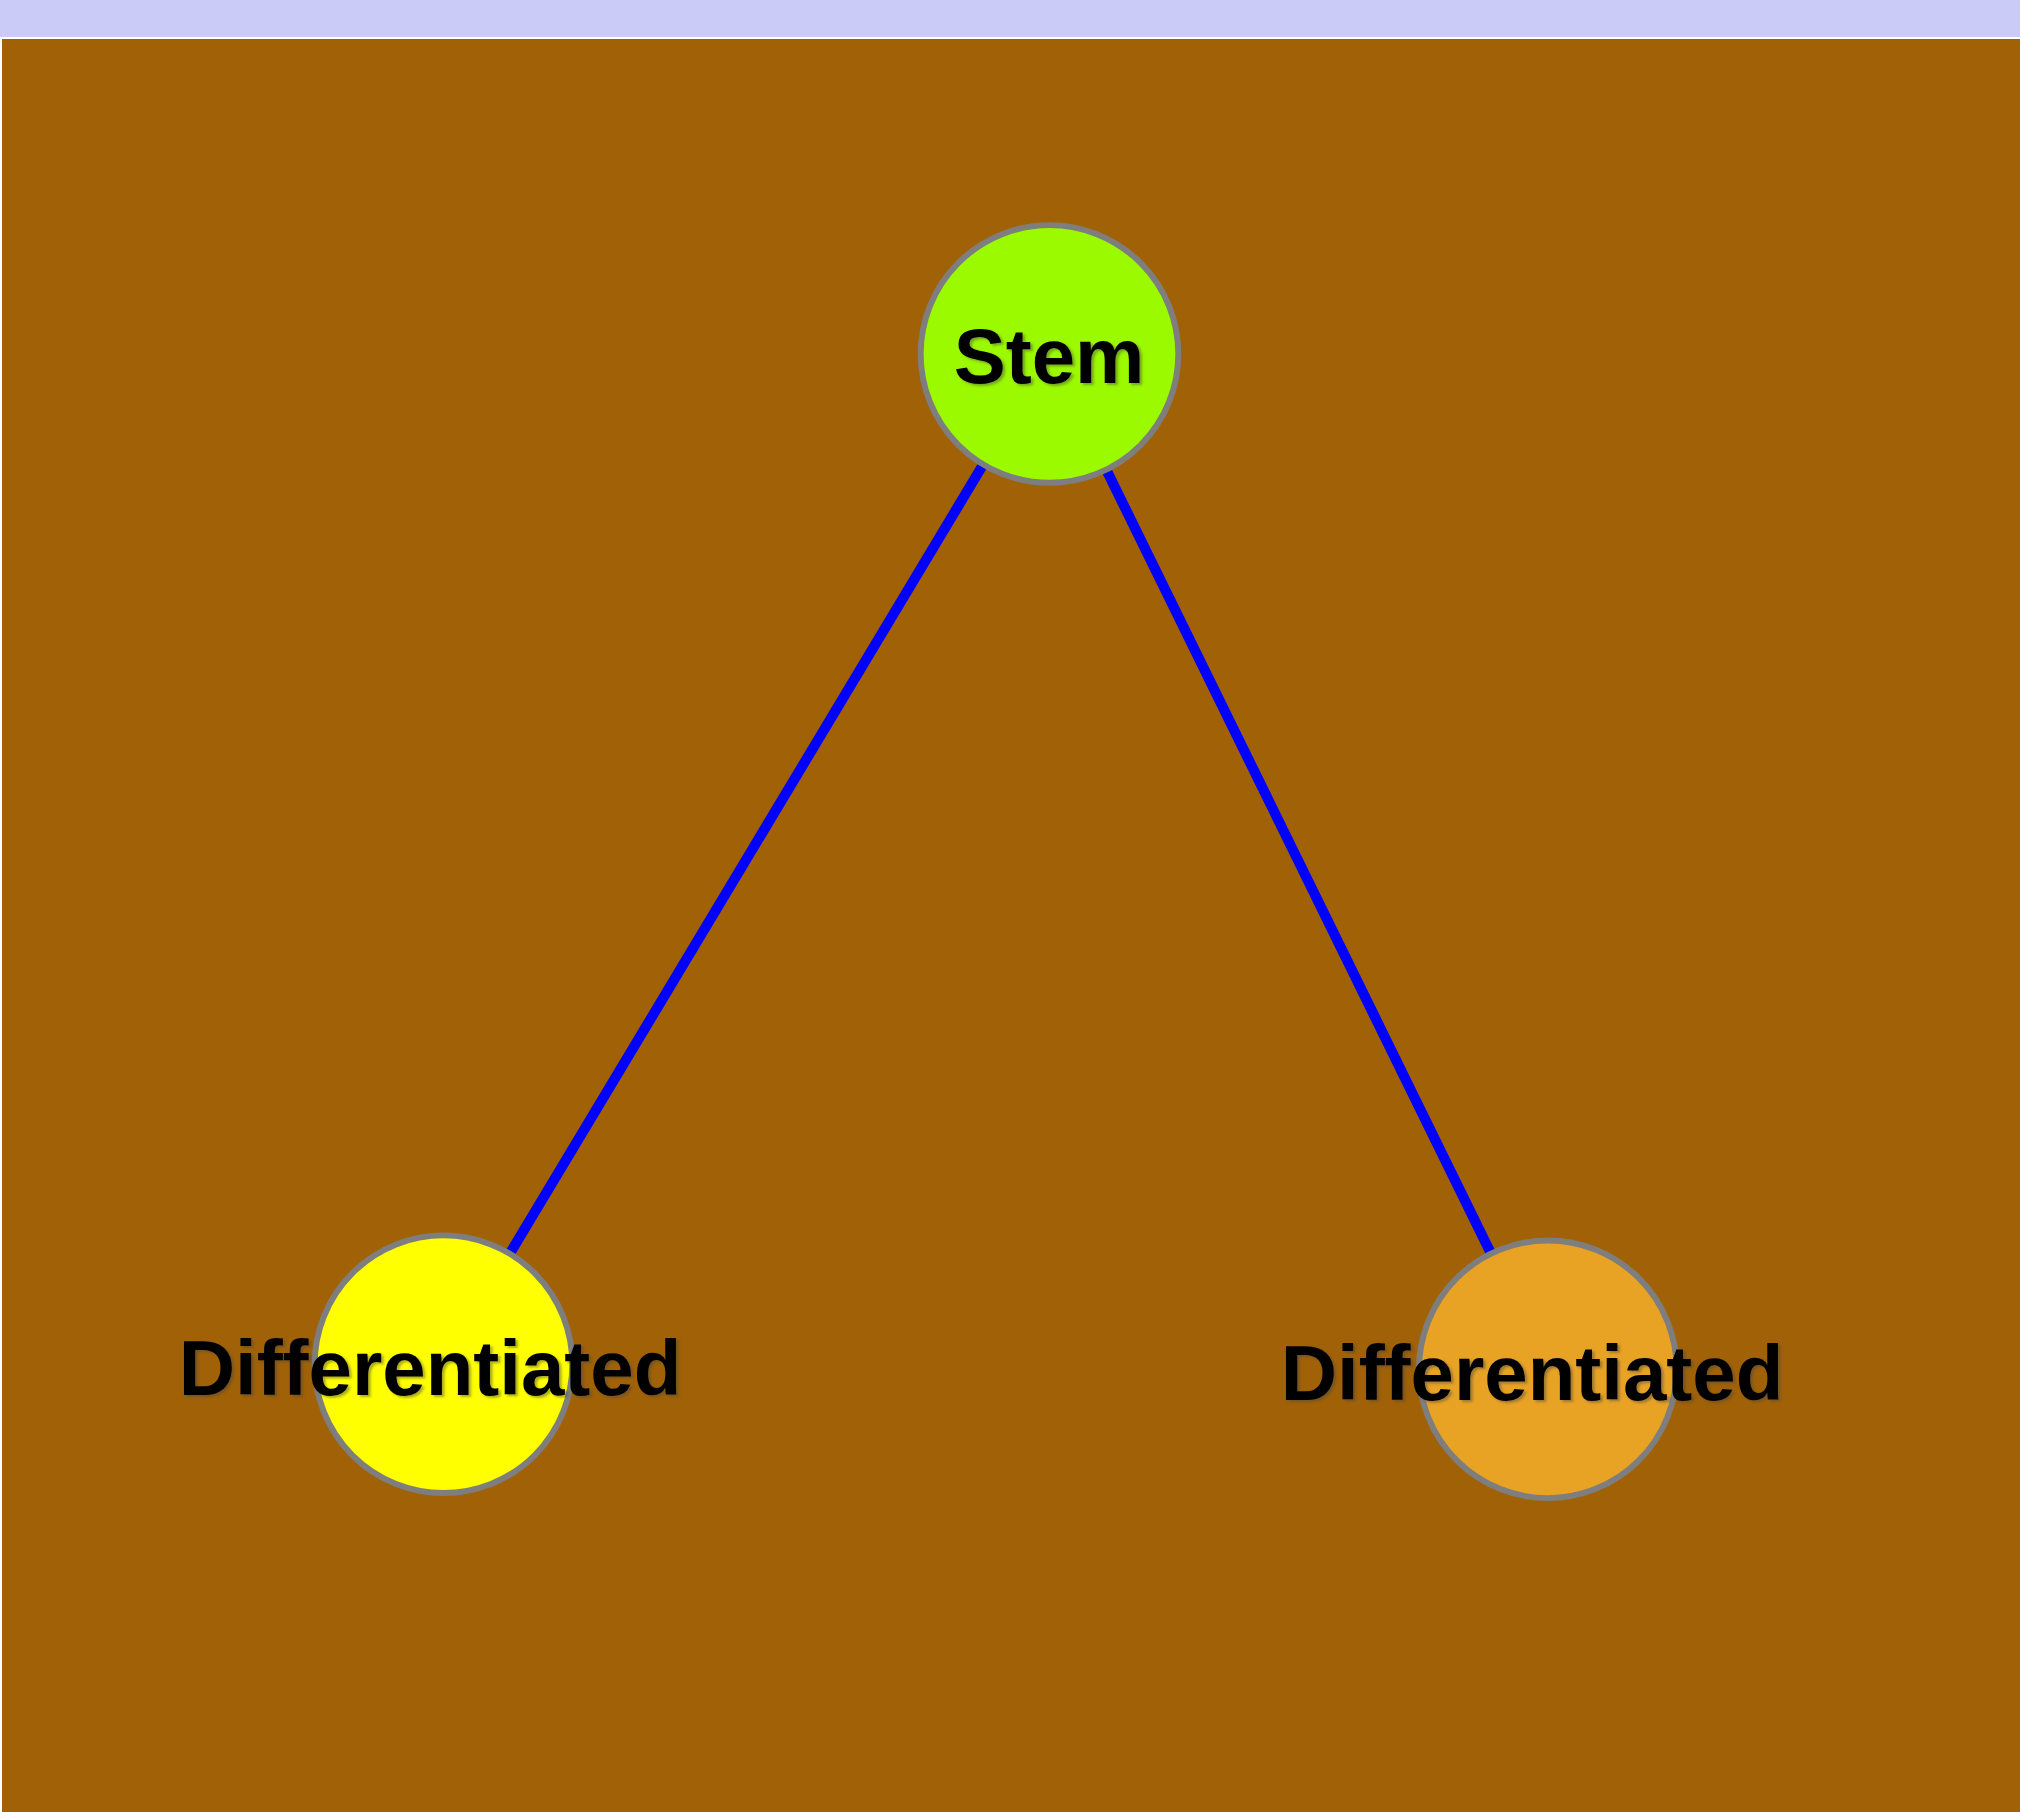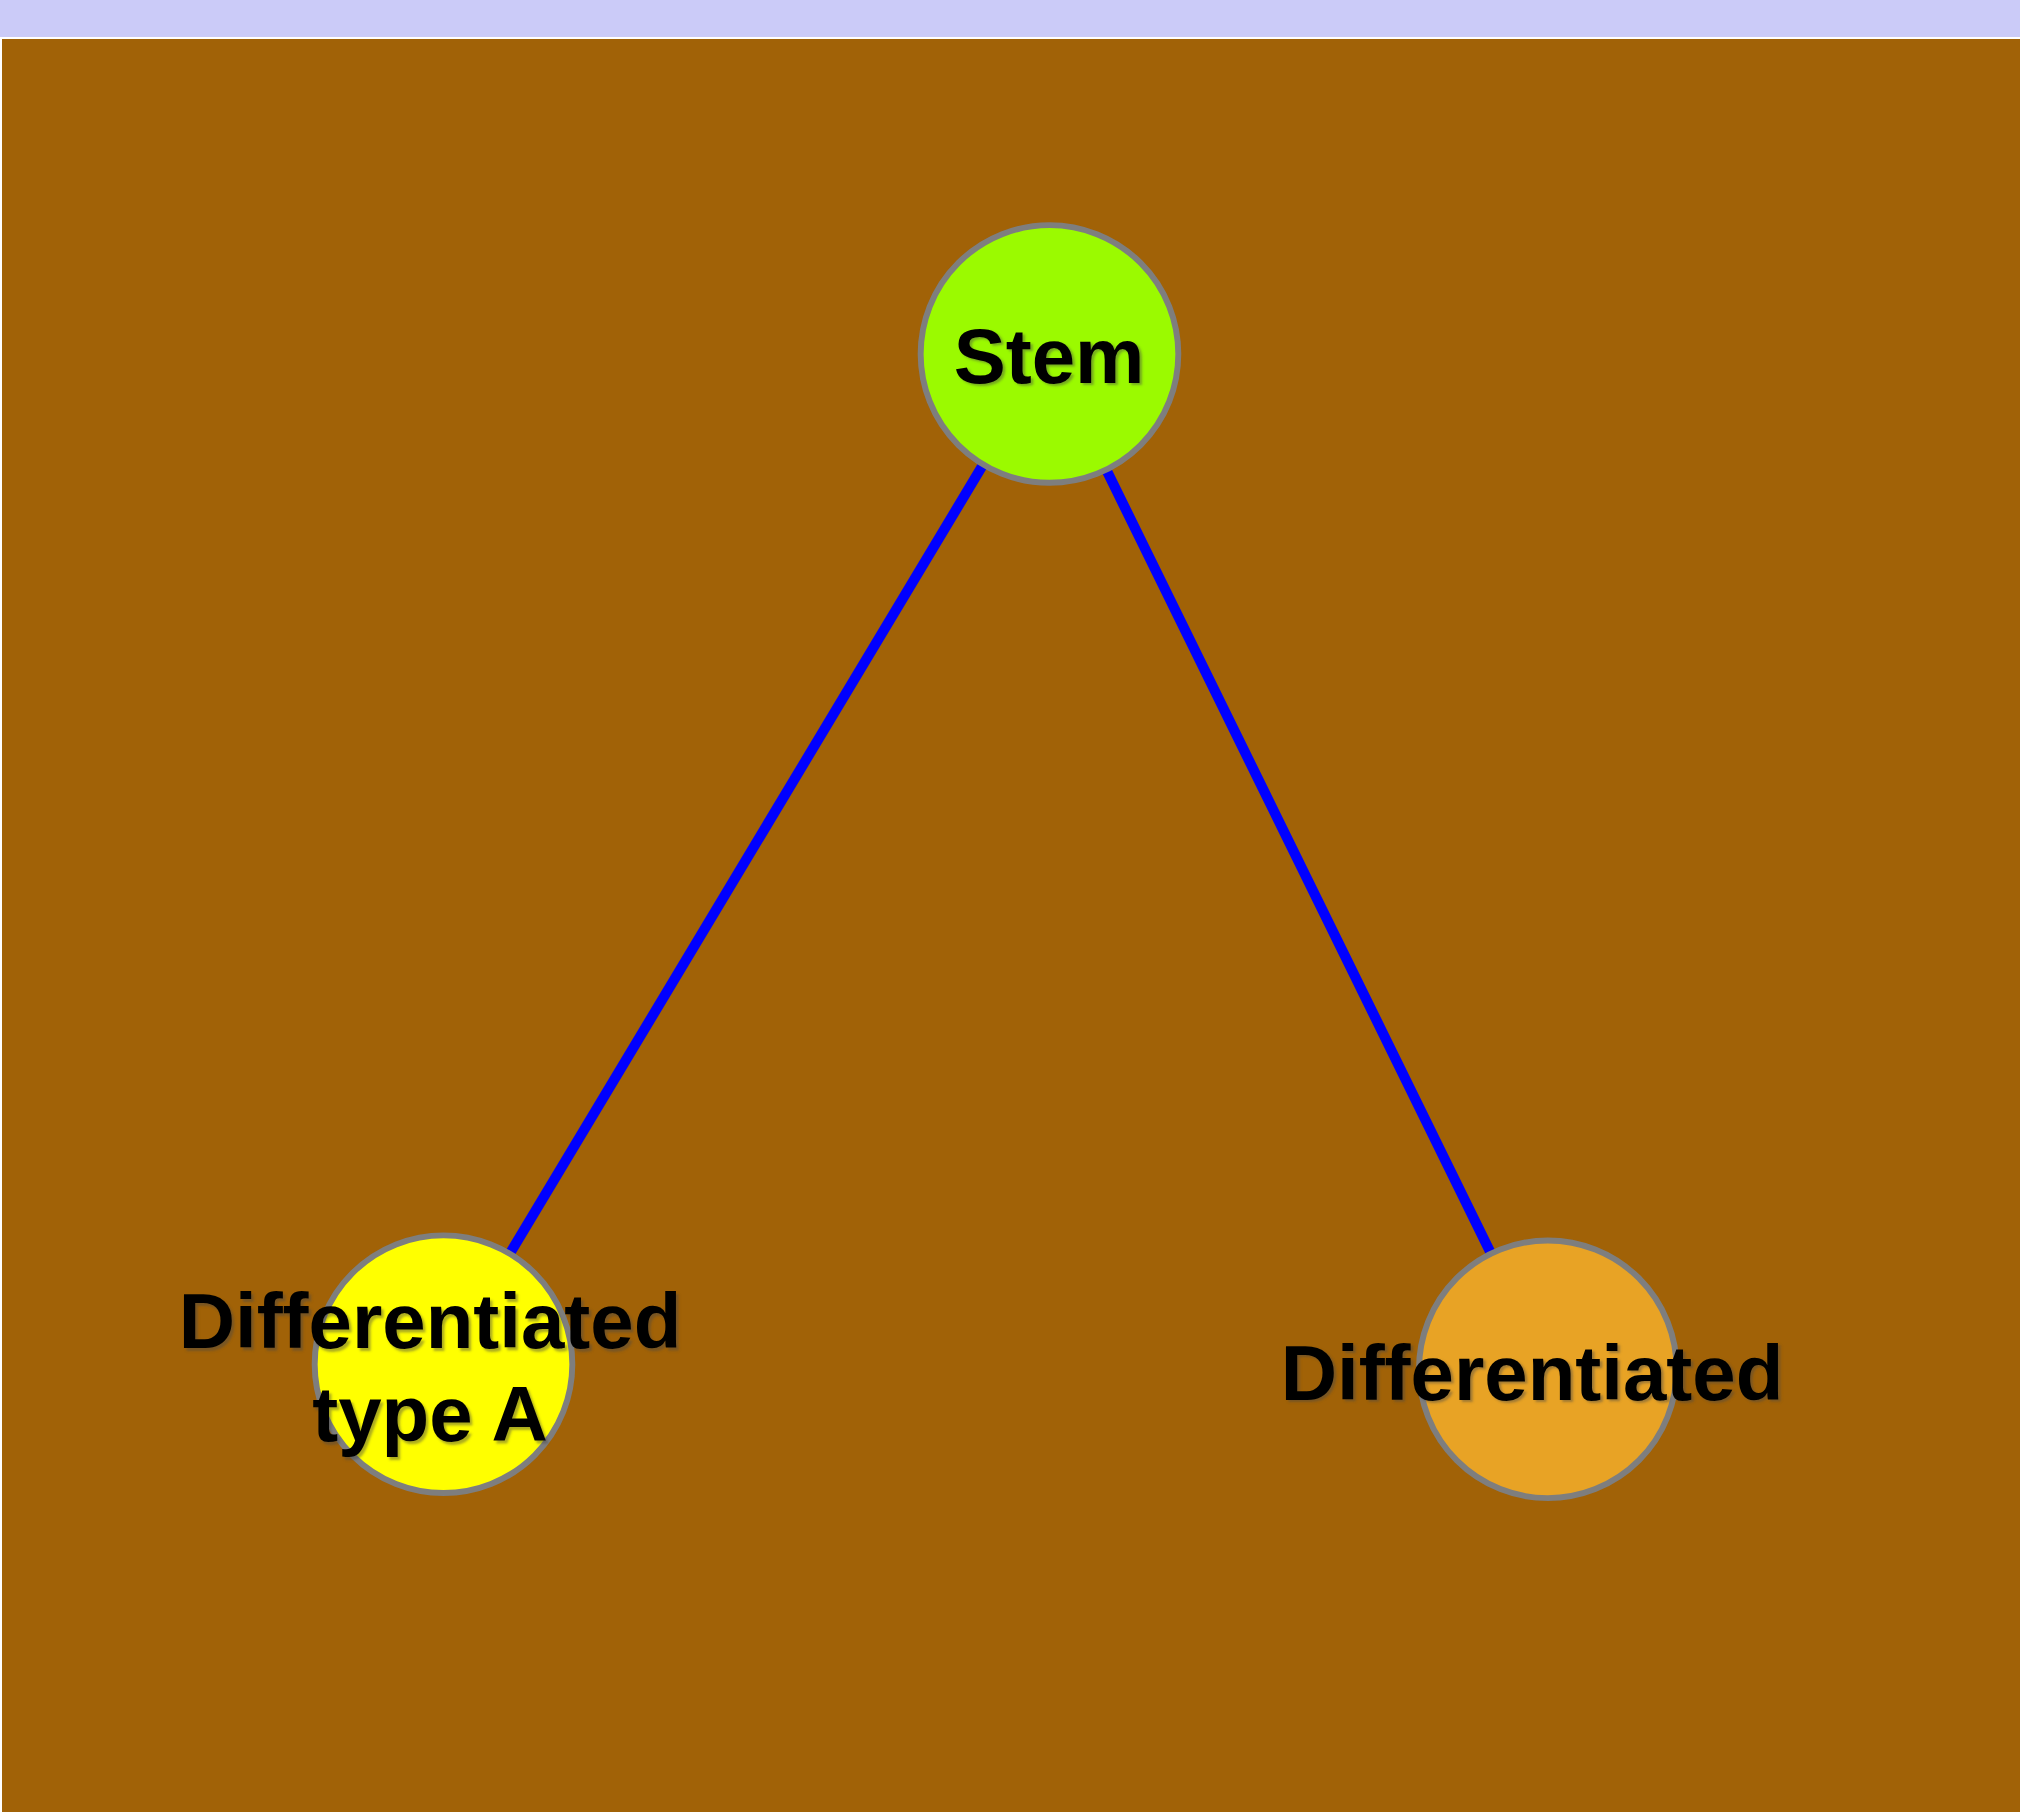--- a/index.html
+++ b/index.html
@@ -59,21 +59,20 @@
 
     <circle stroke-width="7" cx="1826" cy="1572" r="152" fill="#E8A325" stroke="#7E7E7E"></circle>
   </svg>
 
   <div class="node-label" style="left: 1049px; top: 319px;">
     <span>Stem</span>
   </div>
 
   <div class="node-label" style="left: 430px; top: 1331px;">
     <span>Differentiated</span>
-    <span>type A</span>
   </div>
 
   <div class="node-label" style="left: 1532px; top: 1336px;">
     <span>Differentiated</span>
   </div>
 
   <div class="frame-strip top"></div>
   <div class="frame-strip left"></div>
 </div>
 

